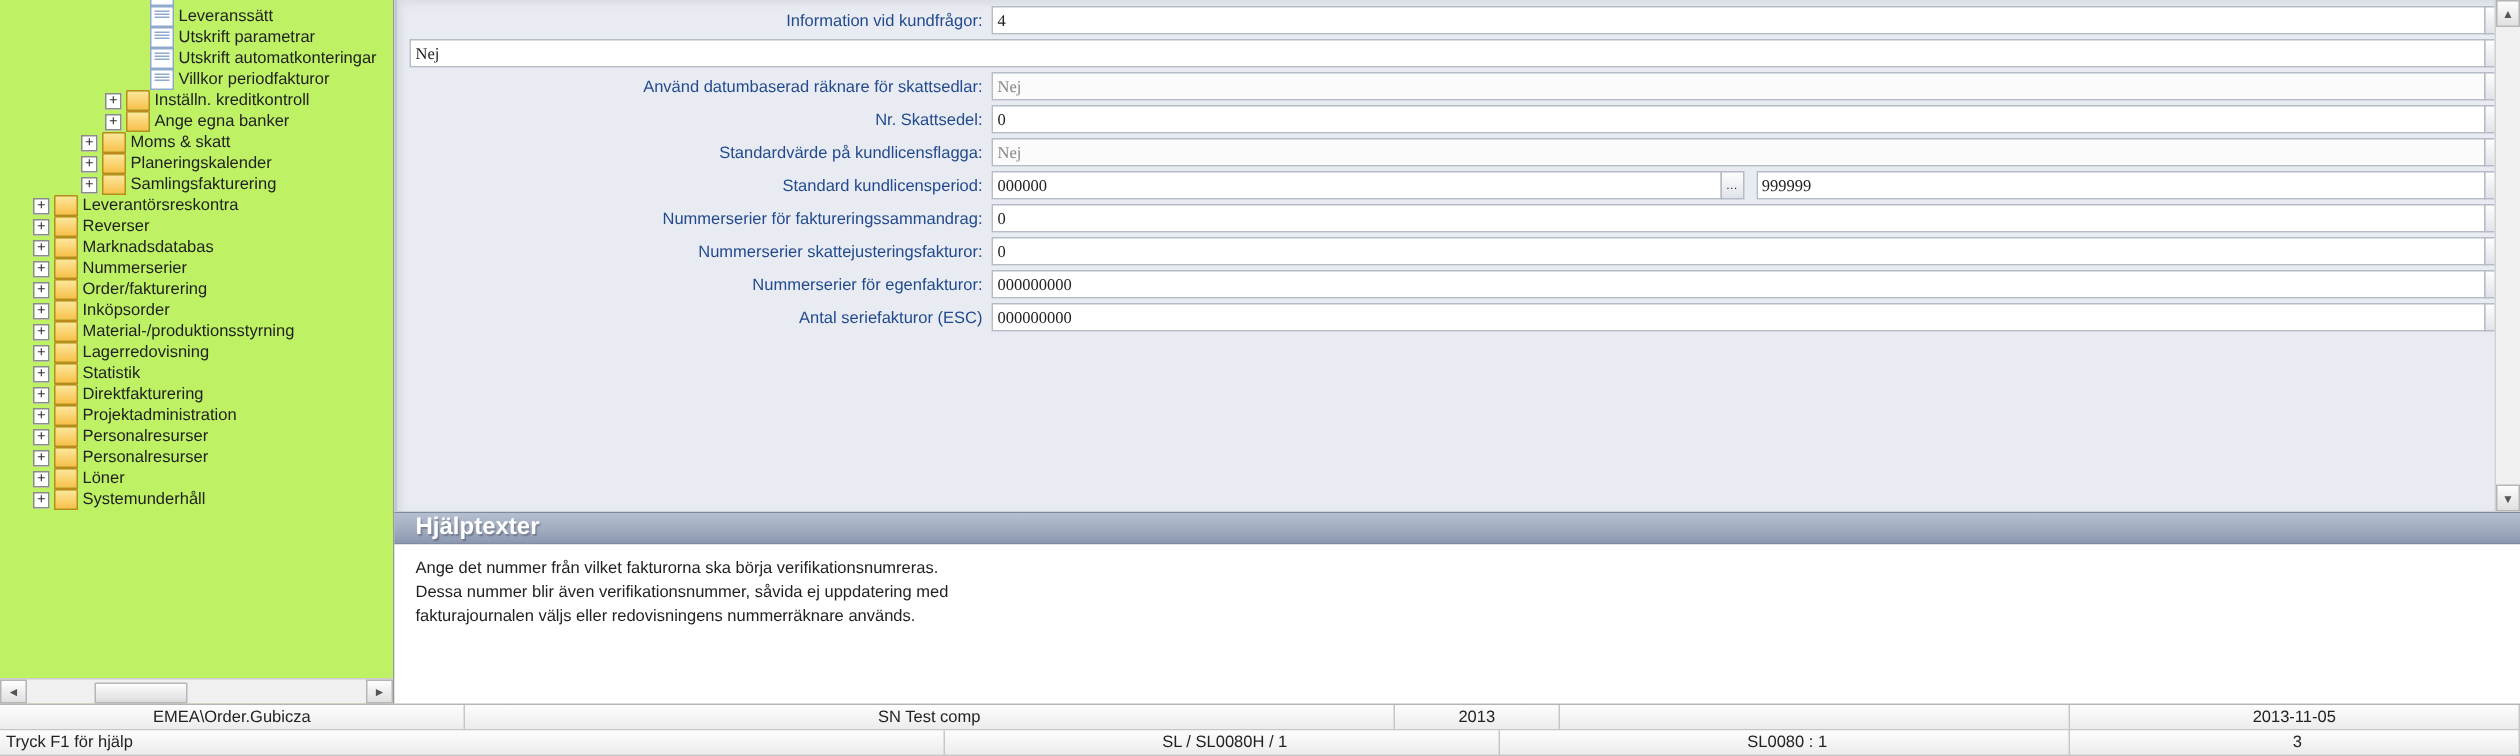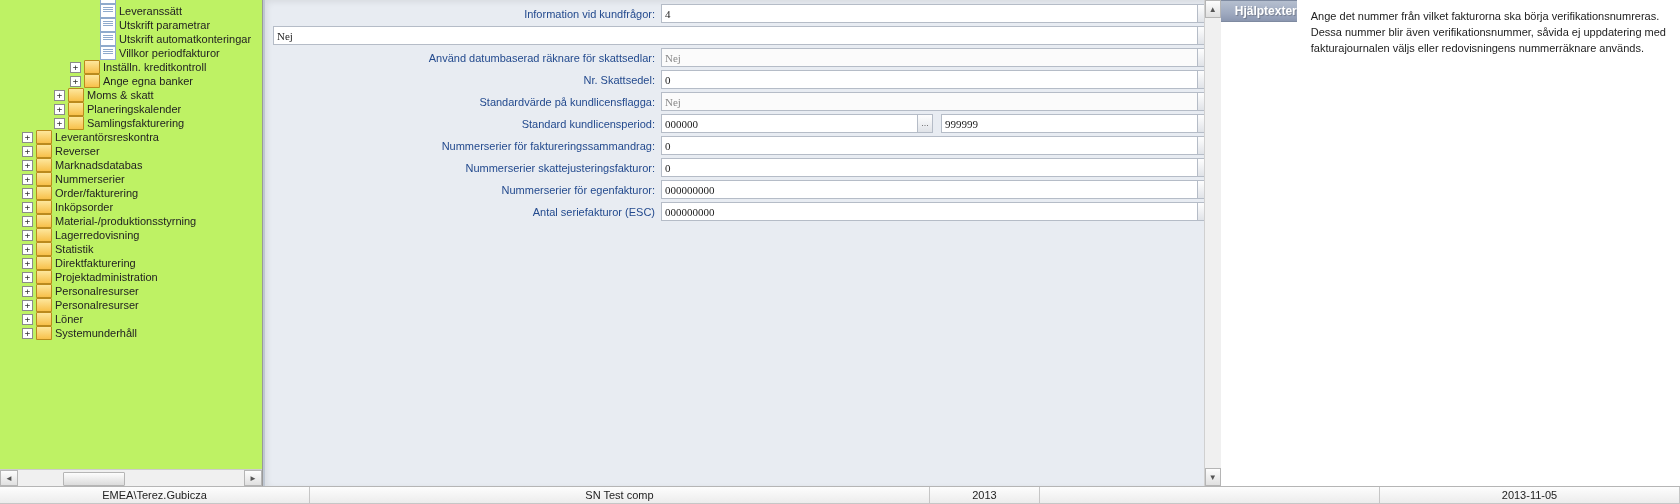--- a/index.html
+++ b/index.html
@@ -11,31 +11,31 @@
 .hscroll-btn{width:16px;height:14px;background:linear-gradient(#fdfdfd,#e0e0e0);border:1px solid #b5b5b5;display:flex;align-items:center;justify-content:center;font-size:8px;color:#555}
 .hscroll-track{flex:1;background:#f0f0f0;position:relative;height:14px}
 .hscroll-thumb{position:absolute;left:45px;width:60px;height:12px;top:1px;background:linear-gradient(#fdfdfd,#dcdcdc);border:1px solid #b5b5b5;border-radius:1px}
 .tree-item{display:flex;align-items:center;height:14px;line-height:14px;cursor:default;white-space:nowrap}
 .exp{width:9px;height:9px;border:1px solid #8B8B8B;background:#fff;margin-right:3px;display:flex;align-items:center;justify-content:center;font-size:9px;line-height:1;font-family:monospace;color:#333}
 .exp-blank{width:11px;margin-right:3px}
 .ficon{width:14px;height:12px;margin-right:3px;flex:none}
 .folder{background:linear-gradient(#FDE79C 0%,#F7C04A 100%);border:1px solid #ba8a1d;border-radius:1px 1px 0 0}
 .page{background:#fff;border:1px solid #8faacc;position:relative}
 .page::before{content:"";position:absolute;top:2px;left:2px;right:2px;height:1px;background:#8faacc;box-shadow:0 2px 0 #8faacc,0 4px 0 #8faacc}
-.content{flex:1;display:flex;flex-direction:row;min-width:0}
+.content{flex:1;display:flex;flex-direction:column;min-width:0}
 .form-area{flex:1;background:#E8ECF2;padding:4px 8px 8px 8px;border-left:2px solid #bfc7d2;box-shadow:inset 2px 2px 6px rgba(0,0,0,.08);position:relative;overflow-y:hidden}
 .form-row{display:flex;align-items:center;margin-bottom:3px}
 .form-label{width:382px;text-align:right;color:#234A8E;padding-right:6px}
 .form-field{flex:1;display:flex;gap:8px}
 .inp{height:17px;border:1px solid #B5BCC7;background:#fff;padding:0 3px;font:11px Tahoma;display:flex;align-items:center;flex:1}
 .inp.dis{color:#888;background:#fbfbfb}
 .dd{width:14px;height:17px;border:1px solid #B5BCC7;background:linear-gradient(#fefefe,#e0e3e8);display:flex;align-items:center;justify-content:center;color:#555;font-size:8px;margin-left:-1px}
 .vscroll{position:absolute;right:0;top:0;bottom:0;width:16px;background:#f0f0f0;border-left:1px solid #d0d0d0}
 .vsb{height:16px;background:linear-gradient(#fdfdfd,#e0e0e0);border:1px solid #b5b5b5;display:flex;align-items:center;justify-content:center;font-size:8px;color:#555}
-.help-hdr{height:20px;background:linear-gradient(#b5bfcf 0%,#9FAAC0 60%,#8b97b0 100%);color:#fff;font-weight:bold;font-size:12px;padding-left:14px;display:flex;align-items:center;text-shadow:1px 1px 1px rgba(0,0,0,.25);border-top:1px solid #7e8aa0;border-bottom:1px solid #7e8aa0}
+.help-hdr{height:20px;background:linear-gradient(#b5bfcf 0%,#9FAAC0 60%,#8b97b0 100%);color:#fff;font-weight:bold;font-size:16px;padding-left:14px;display:flex;align-items:center;text-shadow:1px 1px 1px rgba(0,0,0,.25);border-top:1px solid #7e8aa0;border-bottom:1px solid #7e8aa0}
 .help-body{padding:8px 14px;background:#fff;font-size:11px;line-height:16px;min-height:90px}
 .status1{display:grid;grid-template-columns:310px 1fr 110px 340px 300px;border-top:1px solid #b5b5b5}
 .status1>div,.status2>div{border:1px solid #c6c6c6;border-top:none;border-left:none;height:16px;display:flex;align-items:center;justify-content:center;font-size:11px;background:linear-gradient(#fdfdfd,#ececec)}
 .status2{display:grid;grid-template-columns:630px 1fr 380px 300px}
 .status2>div{justify-content:flex-start;padding-left:4px}
 .lookup{width:14px;height:17px;border:1px solid #B5BCC7;background:linear-gradient(#fefefe,#e0e3e8);display:flex;align-items:center;justify-content:center;font-size:8px;margin-left:-1px}
 </style>
 </head>
 <body>
 <div class="app">
@@ -284,20 +284,26 @@
   <div class="help-hdr">Hjälptexter</div>
   <div class="help-body">
     <div>Ange det nummer från vilket fakturorna ska börja verifikationsnumreras.</div>
     <div>Dessa nummer blir även verifikationsnummer, såvida ej uppdatering med</div>
     <div>fakturajournalen väljs eller redovisningens nummerräknare används.</div>
   </div>
  </div>
 </div>
 
 <div class="status1">
-  <div>EMEA\Terez.Gubicza</div>
+  <div>EMEA\Order.Gubicza</div>
   <div>SN Test comp</div>
   <div>2013</div>
   <div></div>
   <div>2013-11-05</div>
 </div>
-
+<div class="status2">
+  <div>Tryck F1 för hjälp</div>
+  <div style="justify-content:center">SL / SL0080H / 1</div>
+  <div style="justify-content:center">SL0080 : 1</div>
+  <div style="justify-content:center;position:relative">3</div>
 </div>
 
+</div>
+
 </body></html>

